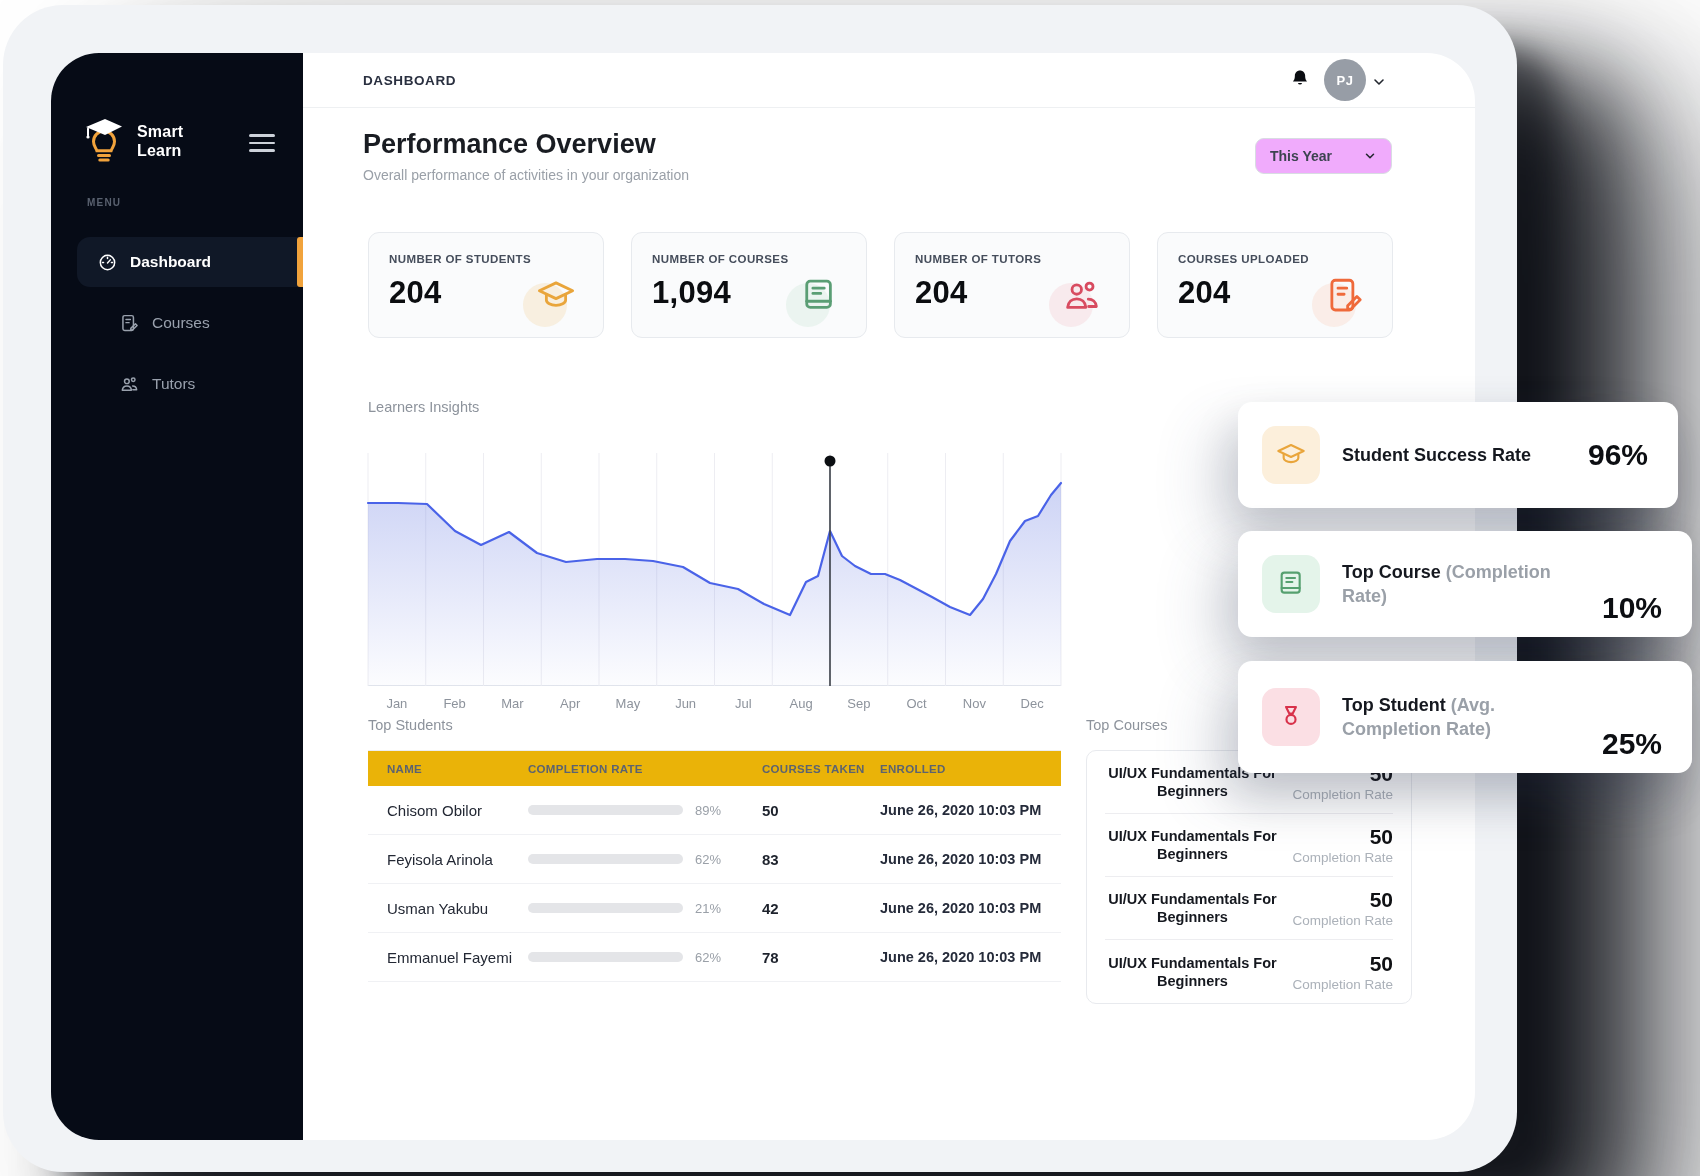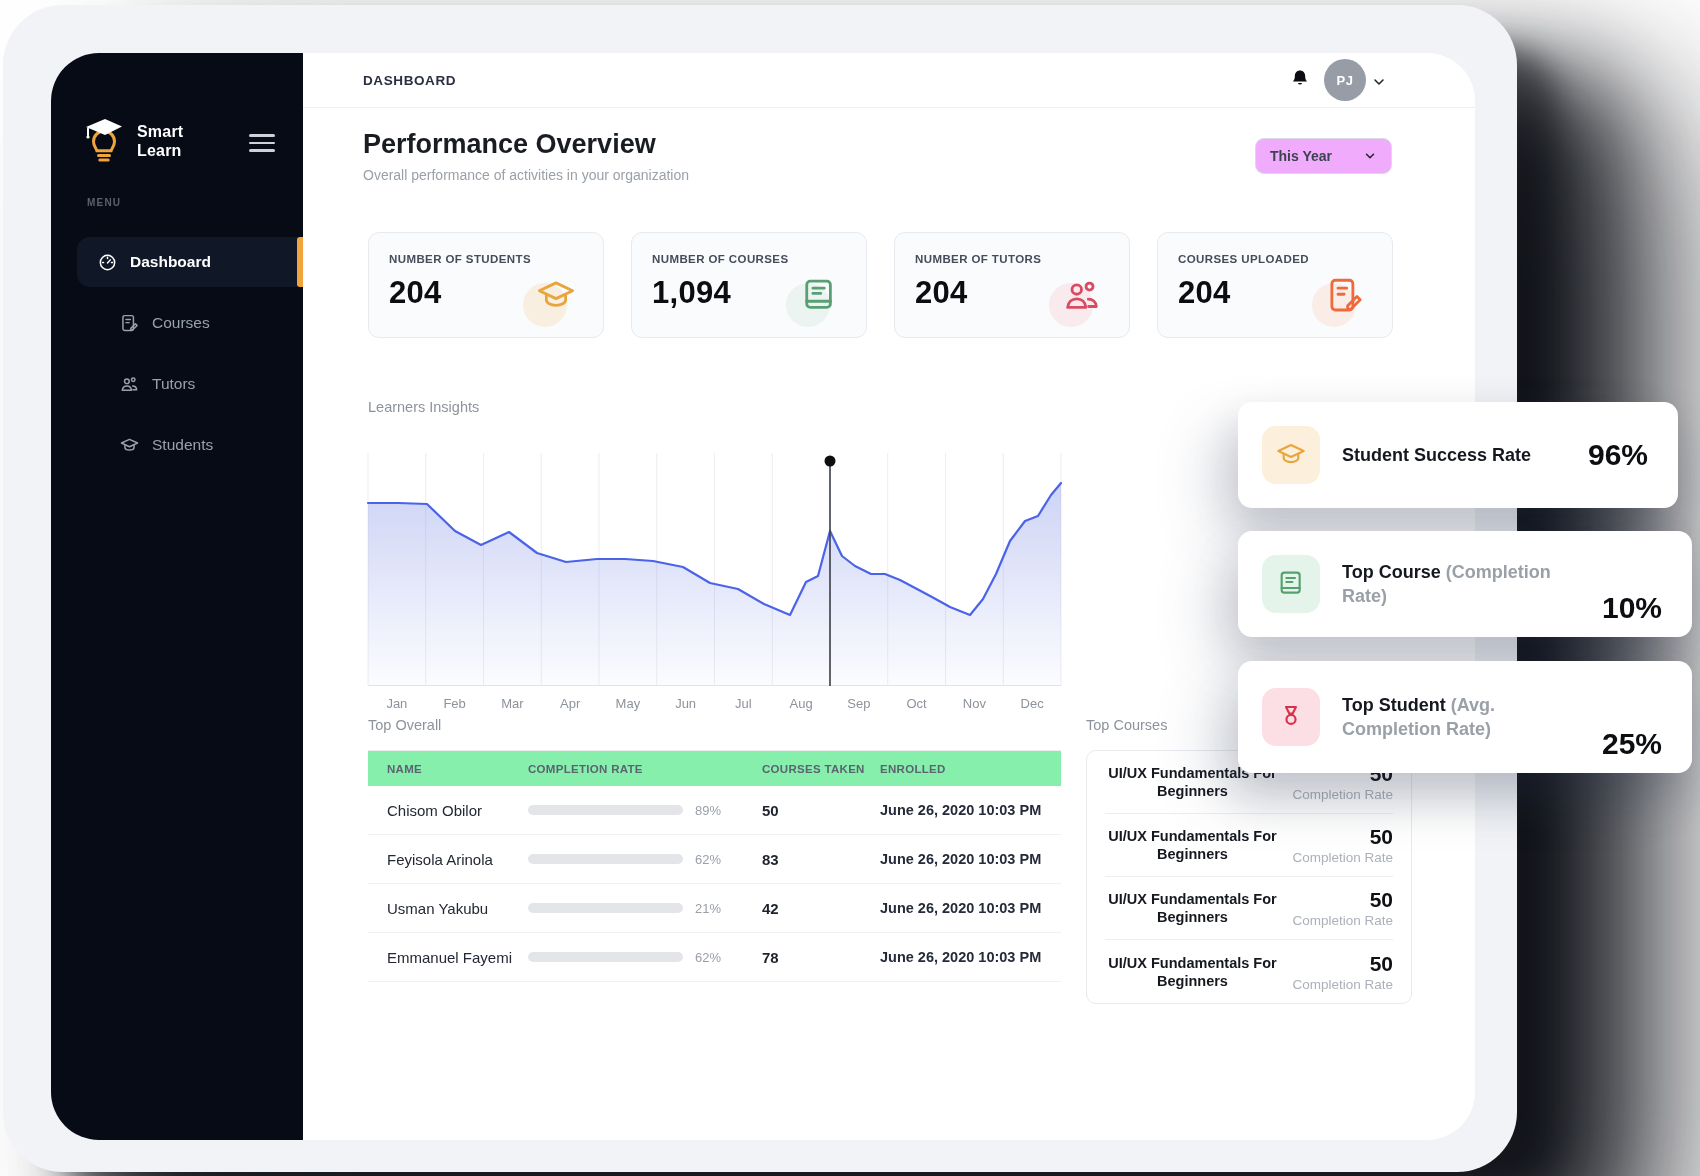--- a/index.html
+++ b/index.html
@@ -71,21 +71,21 @@
     border-radius:9px; box-shadow:0 8px 26px rgba(40,50,70,.14); padding:11px 0 0 15px; z-index:4; }
   .chart-tooltip:after { content:""; position:absolute; left:72px; bottom:-10px; border:11px solid transparent;
     border-top-color:#fff; border-bottom:0; }
   .tt-line { font-size:12.5px; color:#5c626e; line-height:19px; white-space:nowrap; }
   .tt-line b { color:#16181d; }
 
   
   .students-label { position:absolute; left:65px; top:664px; }
   .students-table { position:absolute; left:65px; top:697px; width:693px; }
   .t-grid { display:grid; grid-template-columns:19px 141px 234px 118px 181px; align-items:center; }
-  .t-head { height:36px; background:#86efac; border-top:1px solid #eceef1; font-size:11.5px; font-weight:bold;
+  .t-head { height:36px; background:#eab308; border-top:1px solid #eceef1; font-size:11.5px; font-weight:bold;
     color:#5c6370; letter-spacing:.3px; }
   .t-row { height:49px; border-bottom:1px solid #f0f1f4; }
   .t-name { font-size:15px; color:#232834; }
   .bar-cell { display:flex; align-items:center; gap:12px; }
   .bar-track { width:155px; height:10px; background:#e4e5e8; border-radius:6px; overflow:hidden; }
   .bar-fill { height:10px; border-radius:6px; }
   .bar-pct { font-size:13px; color:#9aa0a8; }
   .t-taken { font-size:15px; font-weight:600; color:#1d222c; }
   .t-date { font-size:14.5px; font-weight:600; color:#252b3a; }
 
@@ -162,27 +162,20 @@
           <span>Courses</span>
         </div>
         <div class="nav-item">
           <svg viewBox="0 0 24 24" fill="none" stroke="currentColor" stroke-width="1.7" stroke-linecap="round" stroke-linejoin="round">
             <circle cx="9" cy="8.3" r="2.7"></circle>
               <circle cx="16.3" cy="6.6" r="2"></circle>
             <path d="M3.8 18.5c.3-3 2.4-4.9 5.2-4.9s4.9 1.9 5.2 4.9z"></path>
               <path d="M15.6 13.8c2.5 0 4.3 1.6 4.6 4.2h-4.4"></path>
           </svg>
           <span>Tutors</span>
-        </div>
-        <div class="nav-item">
-          <svg viewBox="0 0 24 24" fill="none" stroke="currentColor" stroke-width="1.7" stroke-linecap="round" stroke-linejoin="round">
-            <path d="M2.8 9.2 12 5l9.2 4.2L12 13.4z"></path>
-              <path d="M6.8 11.3v2.9c0 1.6 2.3 2.9 5.2 2.9s5.2-1.3 5.2-2.9v-2.9"></path>
-          </svg>
-          <span>Students</span>
         </div>
       </div>
     </div>
 
     <div class="main">
       <div class="topbar">
         <div class="topbar-title">DASHBOARD</div>
         <svg class="bell" viewBox="0 0 24 24">
           <path fill="#0b0d12" d="M12 2.6c-3.1 0-5.6 2.5-5.6 5.6 0 4.4-1.4 5.6-2.2 6.6h15.6c-.8-1-2.2-2.2-2.2-6.6 0-3.1-2.5-5.6-5.6-5.6z"></path>
           <path fill="#0b0d12" d="M9.7 16.4a2.4 2.4 0 0 0 4.6 0z"></path>
@@ -290,21 +283,21 @@
           <span>Jun</span>
           <span>Jul</span>
           <span>Aug</span>
           <span>Sep</span>
           <span>Oct</span>
           <span>Nov</span>
           <span>Dec</span>
         </div>
 
 
-      <div class="section-label students-label">Top Overall</div>
+      <div class="section-label students-label">Top Students</div>
       <div class="students-table">
         <div class="t-grid t-head">
           <span></span>
           <span>NAME</span>
           <span>COMPLETION RATE</span>
           <span>COURSES TAKEN</span>
           <span>ENROLLED</span>
         </div>
 
         <div class="t-grid t-row">

